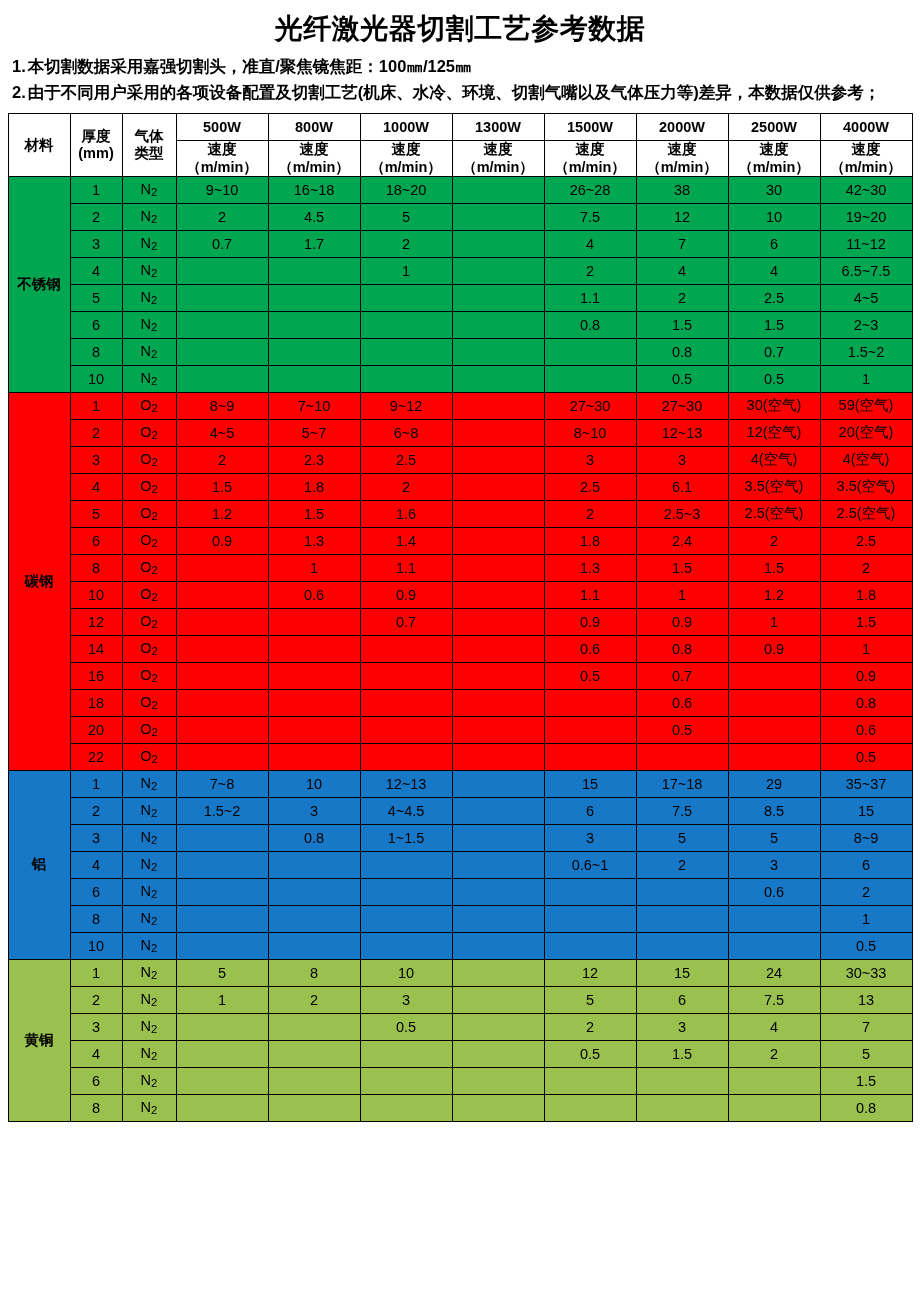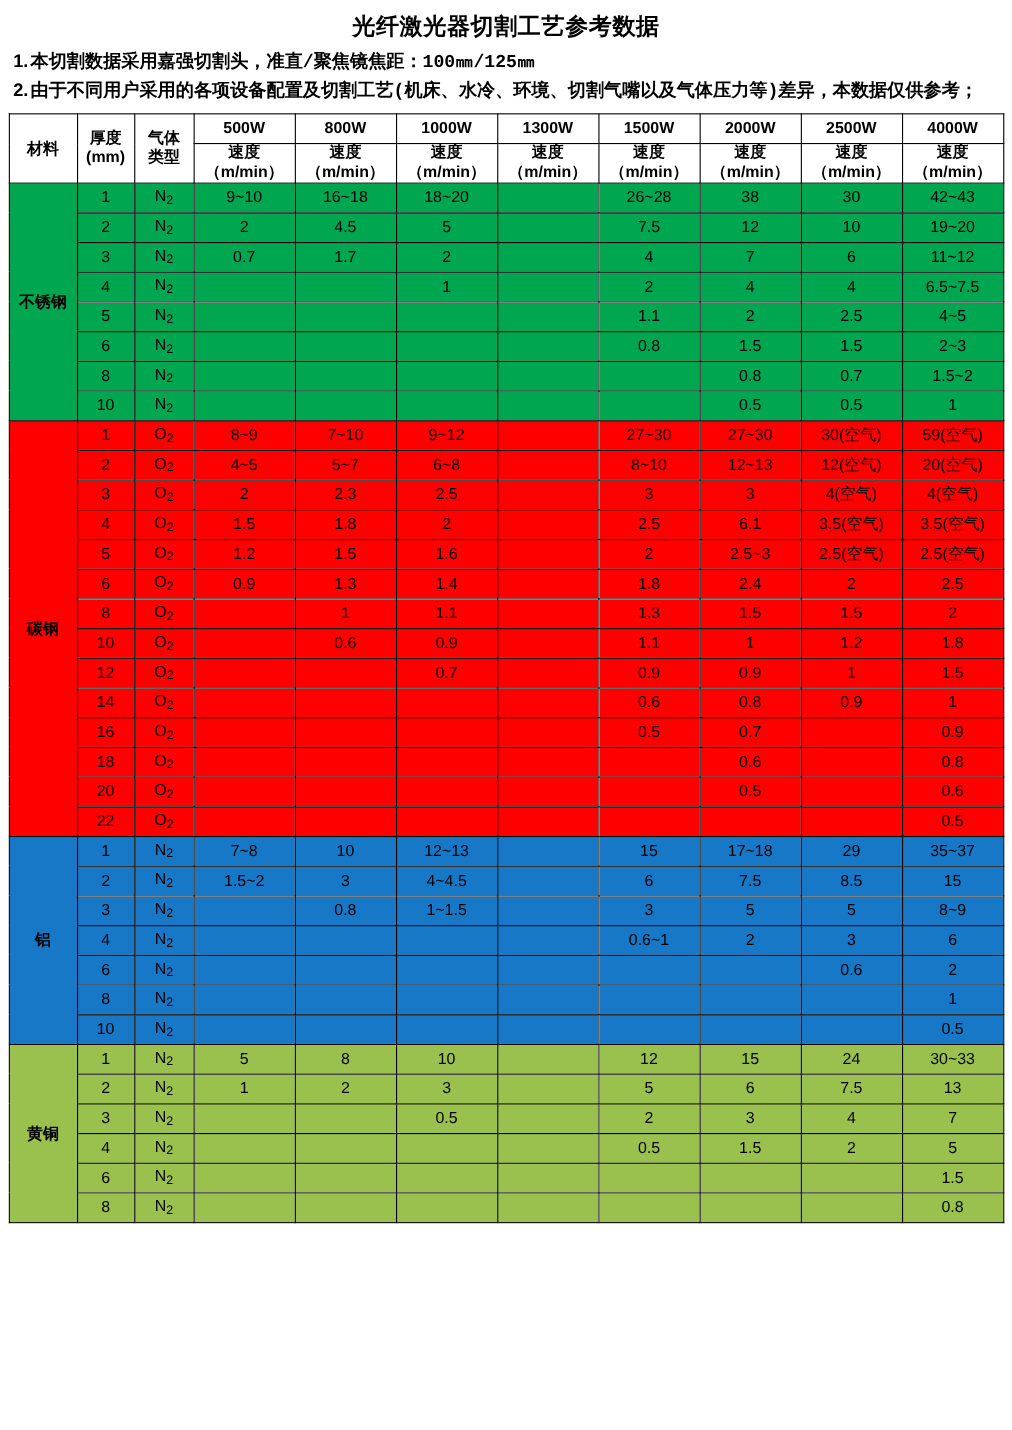--- a/index.html
+++ b/index.html
@@ -15,42 +15,41 @@
     overflow: hidden;
   }
   .page {
     width: 920px;
     height: 1300px;
     position: relative;
     box-sizing: border-box;
   }
   .title {
     text-align: center;
-    font-size: 21px;
+    font-size: 28px;
     font-weight: bold;
     letter-spacing: 0.5px;
     padding: 10px 0 6px 0;
   }
   .notes {
     padding: 0 10px 0 12px;
   }
   .note {
     font-size: 16.5px;
     font-weight: bold;
     line-height: 1.55;
     display: flex;
     align-items: flex-start;
   }
   .note .num {
     flex: 0 0 auto;
     margin-right: 2px;
   }
   .note .txt {
     flex: 1 1 auto;
-    font-family: Liberation Mono, monospace;
   }
   table.data {
     border-collapse: collapse;
     width: 902px;
     margin: 8px auto 0 auto;
     table-layout: fixed;
   }
   table.data th, table.data td {
     border: 1px solid #000;
     text-align: center;
@@ -192,21 +191,21 @@
           <td class="material" rowspan="8">不锈钢</td>
           <td>1</td>
           <td>N<span class="sub">2</span></td>
           <td>9~10</td>
           <td>16~18</td>
           <td>18~20</td>
           <td></td>
           <td>26~28</td>
           <td>38</td>
           <td>30</td>
-          <td>42~43</td>
+          <td>42~30</td>
         </tr>
         <tr class="g-steel">
           <td>2</td>
           <td>N<span class="sub">2</span></td>
           <td>2</td>
           <td>4.5</td>
           <td>5</td>
           <td></td>
           <td>7.5</td>
           <td>12</td>

